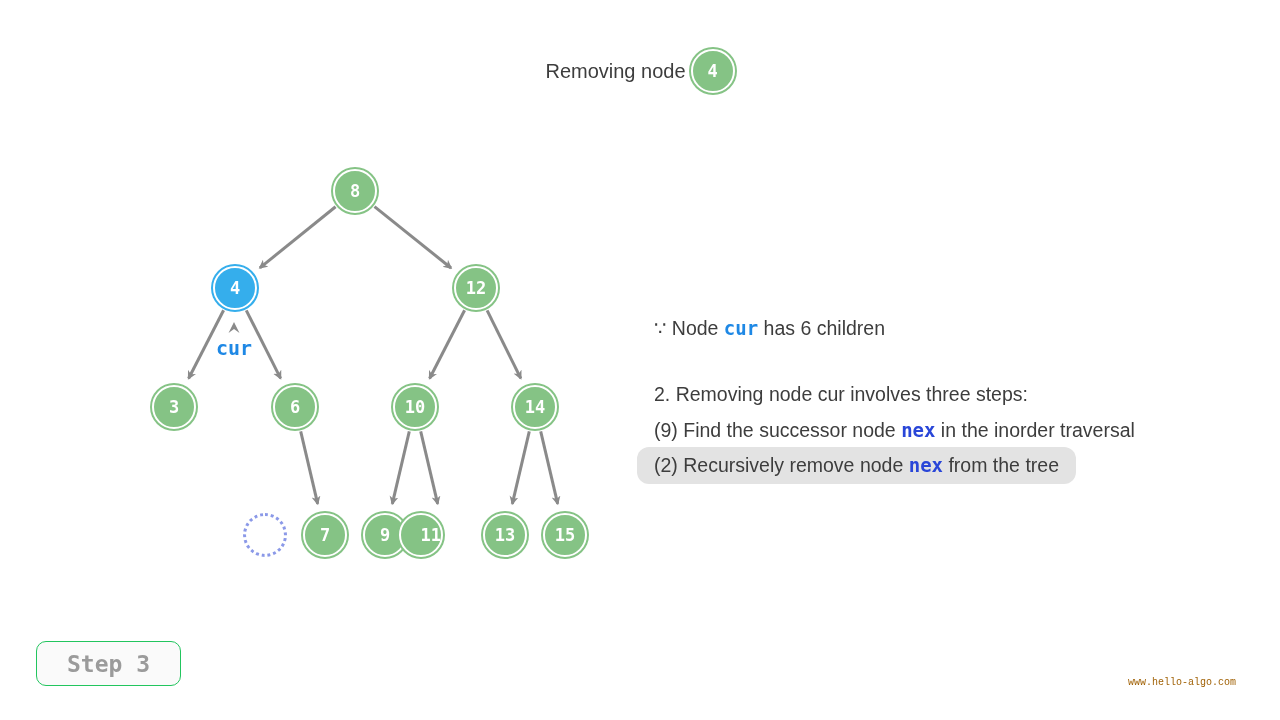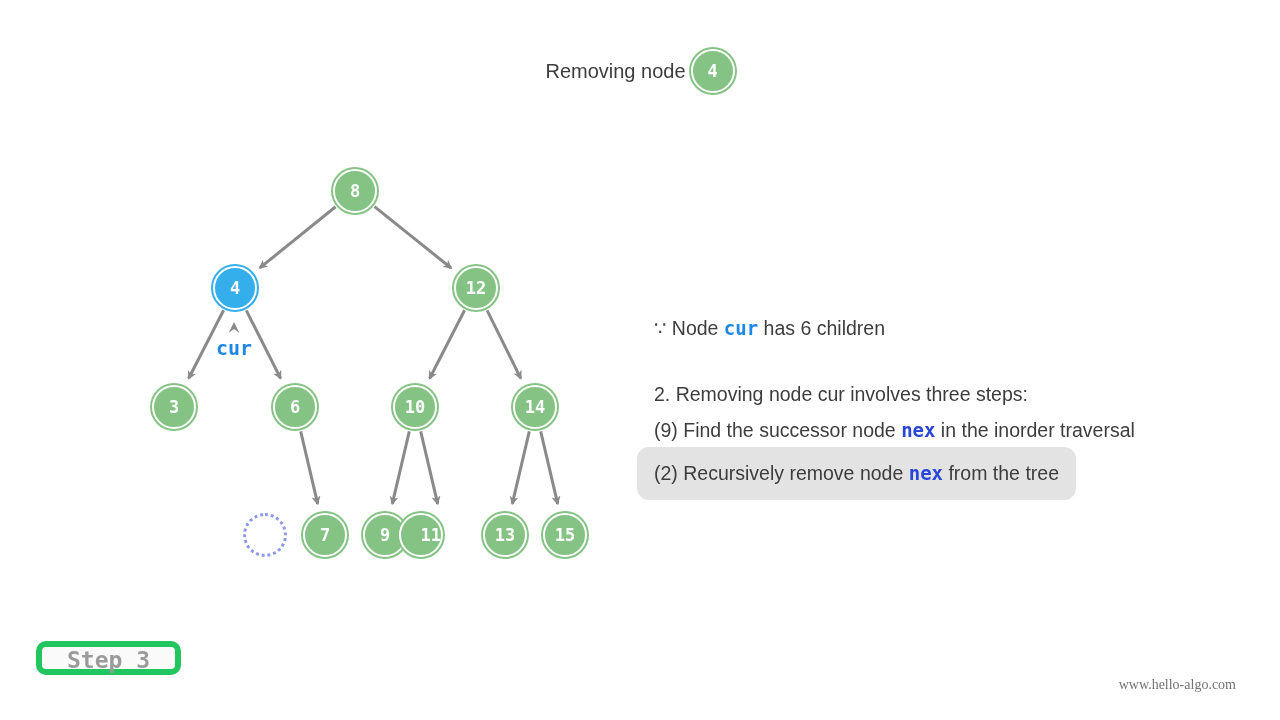--- a/index.html
+++ b/index.html
@@ -84,46 +84,47 @@
     font-family: "DejaVu Sans Mono", monospace;
     font-weight: bold;
     font-size: 19px;
   }
   .code.cur { color: var(--cur-blue, #1e88e5); }
   .code.nex { color: var(--nex-blue, #2946d8); }
   .note-pill {
     display: inline-block;
     background: var(--highlight-bg, #e3e3e3);
     border-radius: 12px;
-    padding: 15px 17px;
+    padding: 7px 17px;
     margin-left: -17px;
   }
 
   
   .step-badge {
     position: absolute;
     left: 36px; top: 641px;
-    width: 145px; height: 34px;
+    width: 145px; height: 45px;
     box-sizing: border-box;
-    border: 6px solid #22c55e;
+    border: 1px solid #22c55e;
     border-radius: 10px;
     background: #fafafa;
     display: flex;
+    align-items: center;
     justify-content: center;
     font-family: "DejaVu Sans Mono", monospace;
     font-weight: bold;
     font-size: 23px;
     color: #9b9b9b;
   }
   .watermark {
     position: absolute;
     right: 44px; top: 677px;
-    font-family: Liberation Serif, serif;
-    font-size: 14px;
-    color: #737373;
+    font-family: Liberation Mono, monospace;
+    font-size: 10px;
+    color: #a16207;
   }
 </style>
 </head>
 <body>
 
 <div class="canvas">
 
   <div class="title-row">
     <span>Removing node</span>
     <span class="tnode green inline-node">

